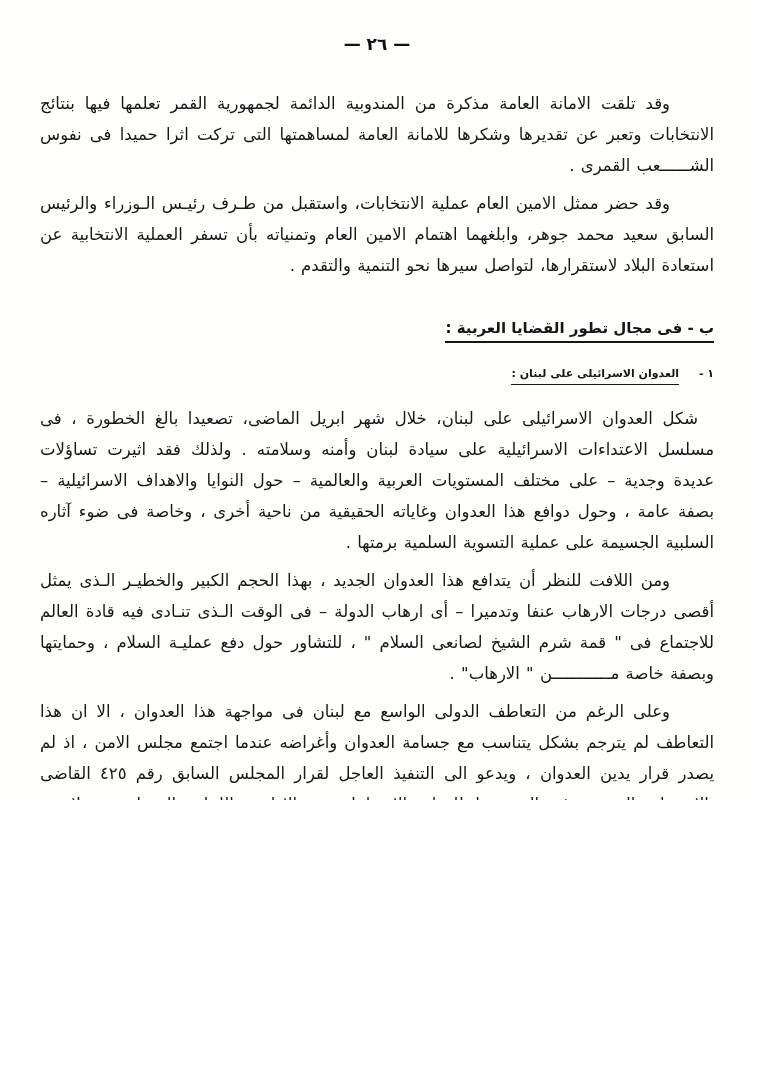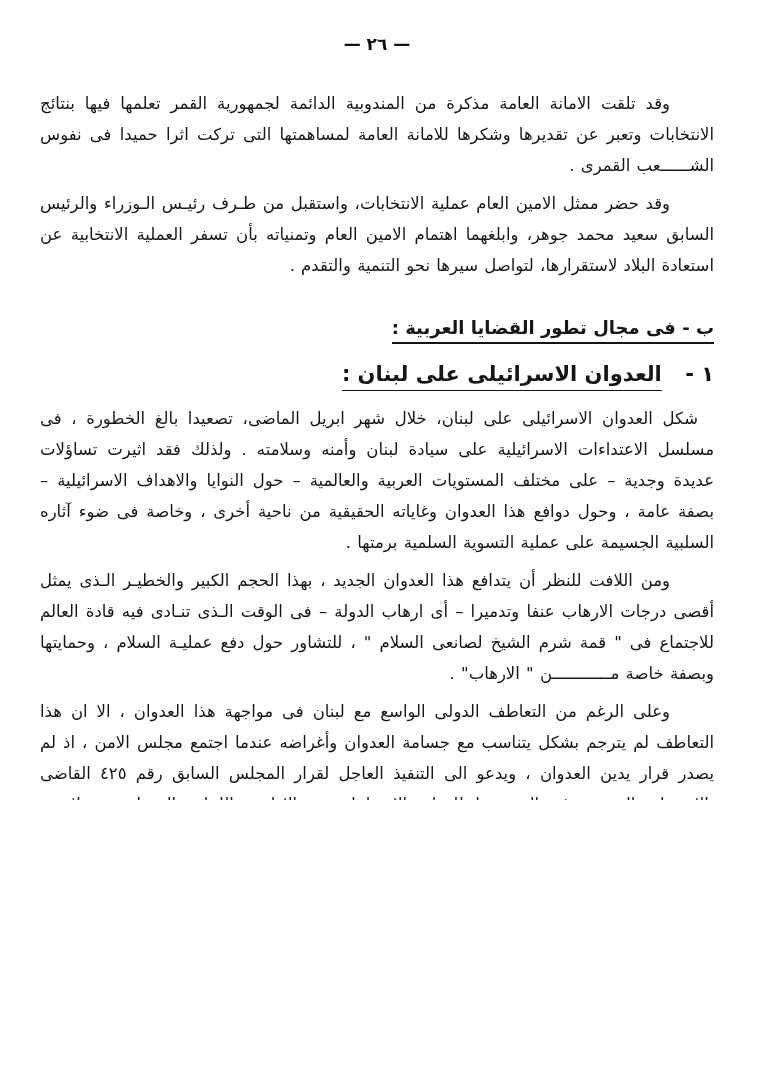--- a/index.html
+++ b/index.html
@@ -32,31 +32,31 @@
     font-size: 16.5px;
     line-height: 31px;
     text-align: justify;
     margin: 0 0 7px 0;
     word-spacing: 1px;
   }
   .indent { text-indent: 44px; }
   .small-indent { text-indent: 16px; }
   .section-heading {
     margin: 32px 0 16px 0;
-    font-size: 18px;
+    font-size: 15px;
     font-weight: bold;
     line-height: 30px;
   }
   .section-heading .hl {
     border-bottom: 2px solid #151515;
     padding-bottom: 4px;
   }
   .subsection-heading {
     margin: 0 0 14px 0;
-    font-size: 21px;
+    font-size: 11px;
     font-weight: bold;
     line-height: 30px;
   }
   .subsection-heading .num {
     margin-left: 16px;
   }
   .subsection-heading .hl {
     border-bottom: 1.5px solid #151515;
     padding-bottom: 4px;
   }

